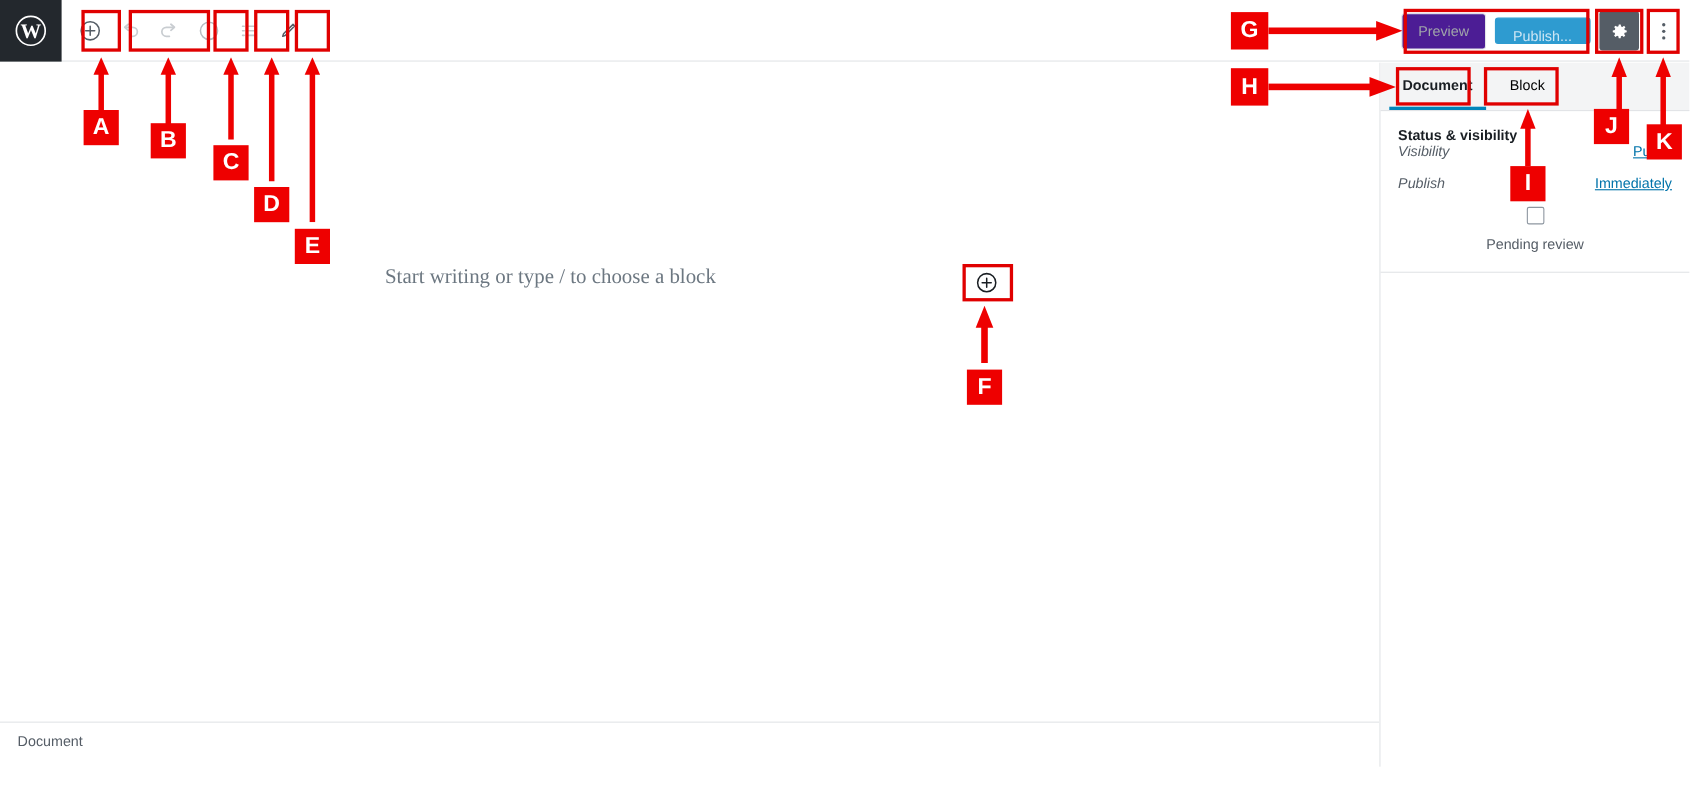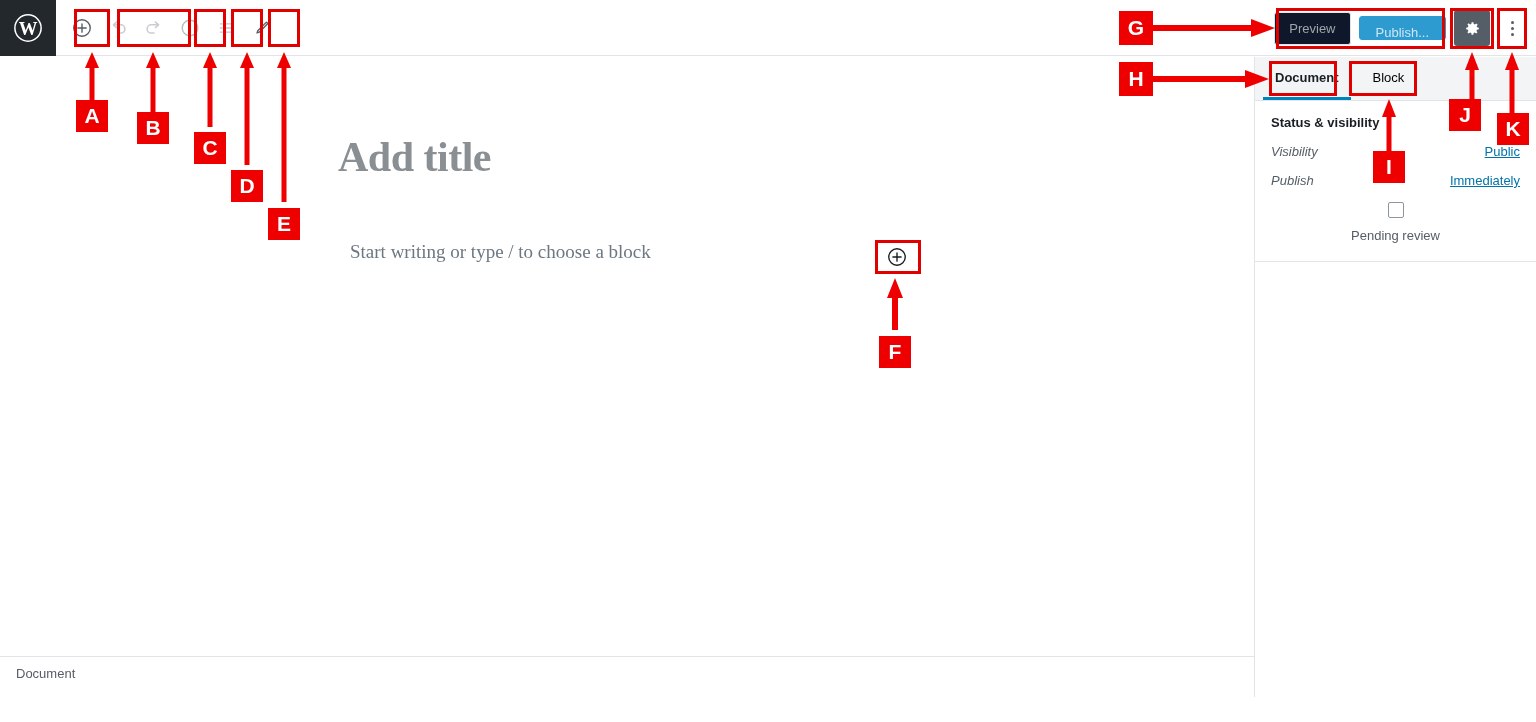--- a/index.html
+++ b/index.html
@@ -29,21 +29,21 @@
     width: 36px; height: 36px; display: flex; align-items: center; justify-content: center;
     background: transparent; border: none; cursor: pointer;
   }
   .tbtn.disabled { cursor: default; }
 
   .toolbar-right {
     position: absolute; right: 10px; top: 0; height: 56px;
     display: flex; align-items: center; gap: 8px;
   }
   .preview-btn {
-    height: 33px; padding: 0 14px; background: #0f172a;
+    height: 33px; padding: 0 14px; background: #4c1d95;
     border: 1px solid #e2e4e7; border-radius: 3px;
     color: #a0a5aa; font-size: 13px; line-height: 31px; cursor: pointer;
   }
   .publish-btn {
     height: 24px; padding: 0 16px; background: #2e9bd0;
     border: 1px solid #2e9bd0; border-radius: 3px;
     color: #cde6f4; font-size: 13px; line-height: 31px; cursor: pointer;
   }
   .gear-btn {
     width: 36px; height: 36px; background: #555d66; border: none; border-radius: 3px;
@@ -93,21 +93,21 @@
     display: flex; align-items: stretch; padding-left: 8px; gap: 10px;
   }
   .side-tab {
     padding: 0 12px; display: flex; align-items: center;
     font-size: 13px; color: #000000; cursor: pointer; background: transparent;
     border: none; border-bottom: 3px solid transparent;
   }
   .side-tab.active { color: #191e23; font-weight: bold; border-bottom: 3px solid #0085ba; }
 
   .panel { border-bottom: 1px solid #e2e4e7; padding: 14px 16px 16px 16px; }
-  .panel-title { font-size: 13px; font-weight: bold; color: #191e23; margin-bottom: 14px; }
+  .panel-title { font-size: 13px; font-weight: bold; color: #191e23; }
   .row { display: flex; align-items: center; justify-content: space-between; margin-bottom: 14px; }
   .row-label { font-size: 13px; color: #555d66; font-style: italic; }
   .row-link { font-size: 13px; color: #0073aa; text-decoration: underline; cursor: pointer; }
   .check-row { display: flex; align-items: center; gap: 10px; margin-bottom: 2px; flex-direction: column; }
   .checkbox {
     width: 16px; height: 16px; border: 1px solid #8d96a0; border-radius: 2px;
     background: #fff; cursor: pointer;
   }
   .check-label { font-size: 13px; color: #555d66; }
 
@@ -194,21 +194,20 @@
       </button>
       <button class="kebab-btn">
         <span class="kebab-dot"></span>
         <span class="kebab-dot"></span>
         <span class="kebab-dot"></span>
       </button>
     </div>
   </div>
 
   <div class="canvas">
-    <div class="post-title">Add title</div>
 
     <div class="block-placeholder">Start writing or type / to choose a block</div>
 
     <div class="inserter-round">
       <svg width="22" height="22" viewBox="0 0 24 24">
         <circle cx="12" cy="12" r="9" fill="none" stroke="#191e23" stroke-width="1.5"></circle>
         <path d="M12 7.5v9M7.5 12h9" stroke="#191e23" stroke-width="1.5" stroke-linecap="round"></path>
       </svg>
     </div>
 

